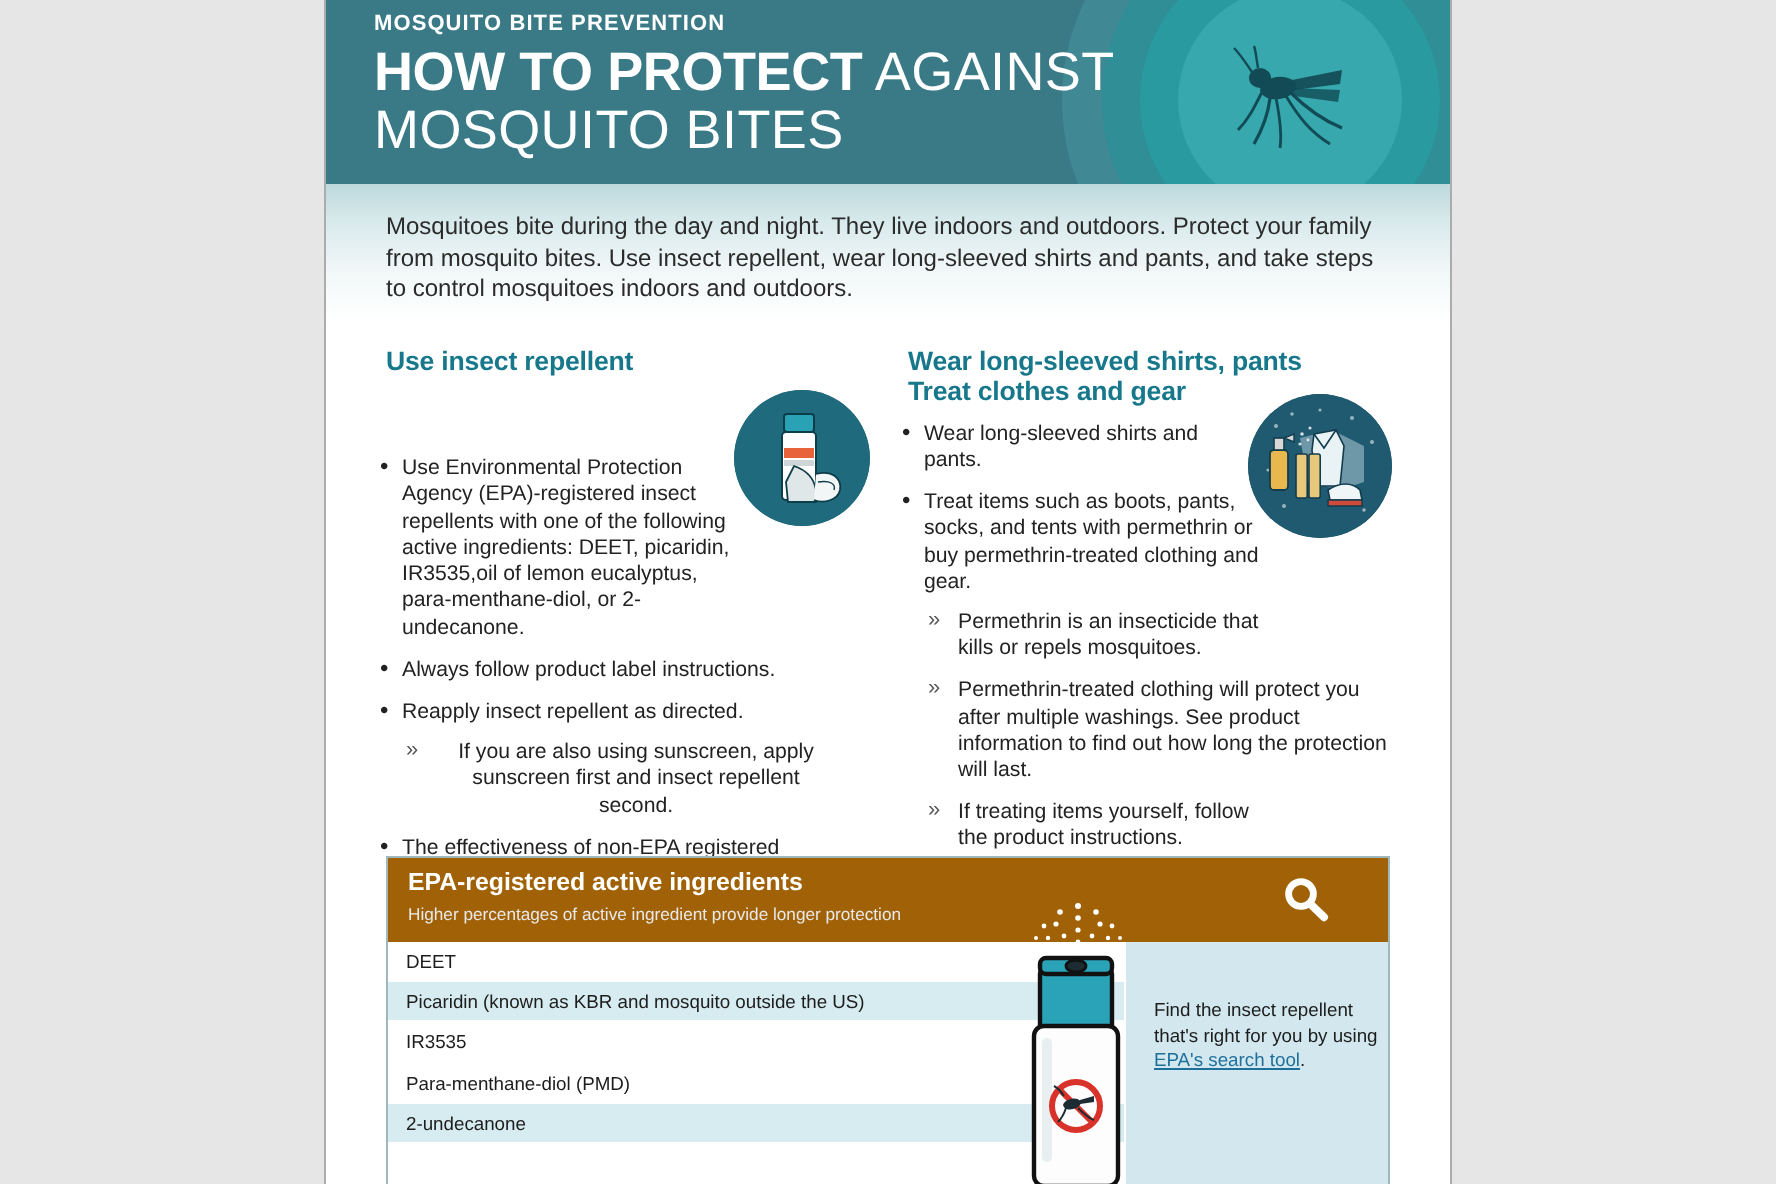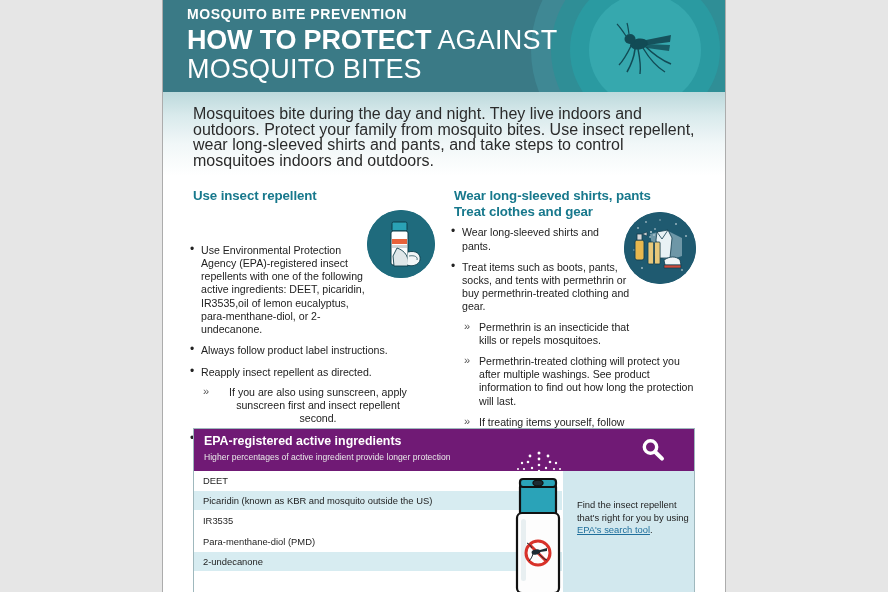--- a/index.html
+++ b/index.html
@@ -28,36 +28,36 @@
   .hdr-rings{position:absolute;right:-36px;top:-64px;width:230px;height:230px;}
   .ring{position:absolute;border-radius:50%;}
   .r1{width:228px;height:228px;left:0;top:0;background:#3f8894;}
   .r2{width:188px;height:188px;left:20px;top:20px;background:#2f8e96;}
   .r3{width:150px;height:150px;left:39px;top:39px;background:#2a9aa1;}
   .r4{width:112px;height:112px;left:58px;top:58px;background:#36a8ae;}
   .hdr-mosquito{position:absolute;left:82px;top:86px;width:66px;height:56px;}
 
   .hdr-text{position:absolute;left:24px;top:6px;}
   .eyebrow{
-    color:#ffffff;font-size:14px;font-weight:bold;letter-spacing:.55px;
+    color:#ffffff;font-size:11px;font-weight:bold;letter-spacing:.55px;
     margin:0 0 4px 0;
   }
   .h1{
     margin:0;color:#ffffff;font-size:27px;line-height:29px;font-weight:300;
     letter-spacing:.2px;white-space:nowrap;
   }
   .h1 .bold{font-weight:bold;letter-spacing:-.2px;margin-top:16px;}
 
   
   .intro{
     position:relative;padding:14px 30px 8px 30px;
     background:linear-gradient(180deg,#bcd9dc 0%, #d9eaec 28%, #f1f7f8 62%, #ffffff 100%);
   }
   .intro p{
-    margin:0;color:#2b2b2b;font-size:16px;line-height:15.6px;
+    margin:0;color:#2b2b2b;font-size:12px;line-height:15.6px;
   }
 
   
   .body{position:relative;padding:12px 22px 0 26px;}
   .cols{display:flex;gap:8px;}
   .col{position:relative;}
   .col-left{width:258px;}
   .col-right{width:258px;}
 
   h2.sec{
@@ -89,21 +89,21 @@
   }
   .circ-repellent{left:178px;top:22px;width:68px;height:68px;background:#1f6b7d;}
   .circ-clothes{left:174px;top:24px;width:72px;height:72px;background:#1f5a70;}
 
   
   .panel{
     position:absolute;left:30px;top:428px;width:500px;height:164px;
     border:1px solid #9fb8bd;background:#ffffff;overflow:hidden;
   }
   .panel-head{
-    position:relative;height:42px;background:#701a75;padding:5px 10px 0 10px;
+    position:relative;height:42px;background:#a16207;padding:5px 10px 0 10px;
     box-sizing:border-box;
   }
   .panel-title{
     margin:0;color:#ffffff;font-size:12.4px;font-weight:bold;line-height:15px;
   }
   .panel-sub{
     margin:3px 0 0 0;color:#e9e9e9;font-size:8.6px;line-height:10px;
   }
   .mag{position:absolute;right:28px;top:8px;width:26px;height:26px;}
 

